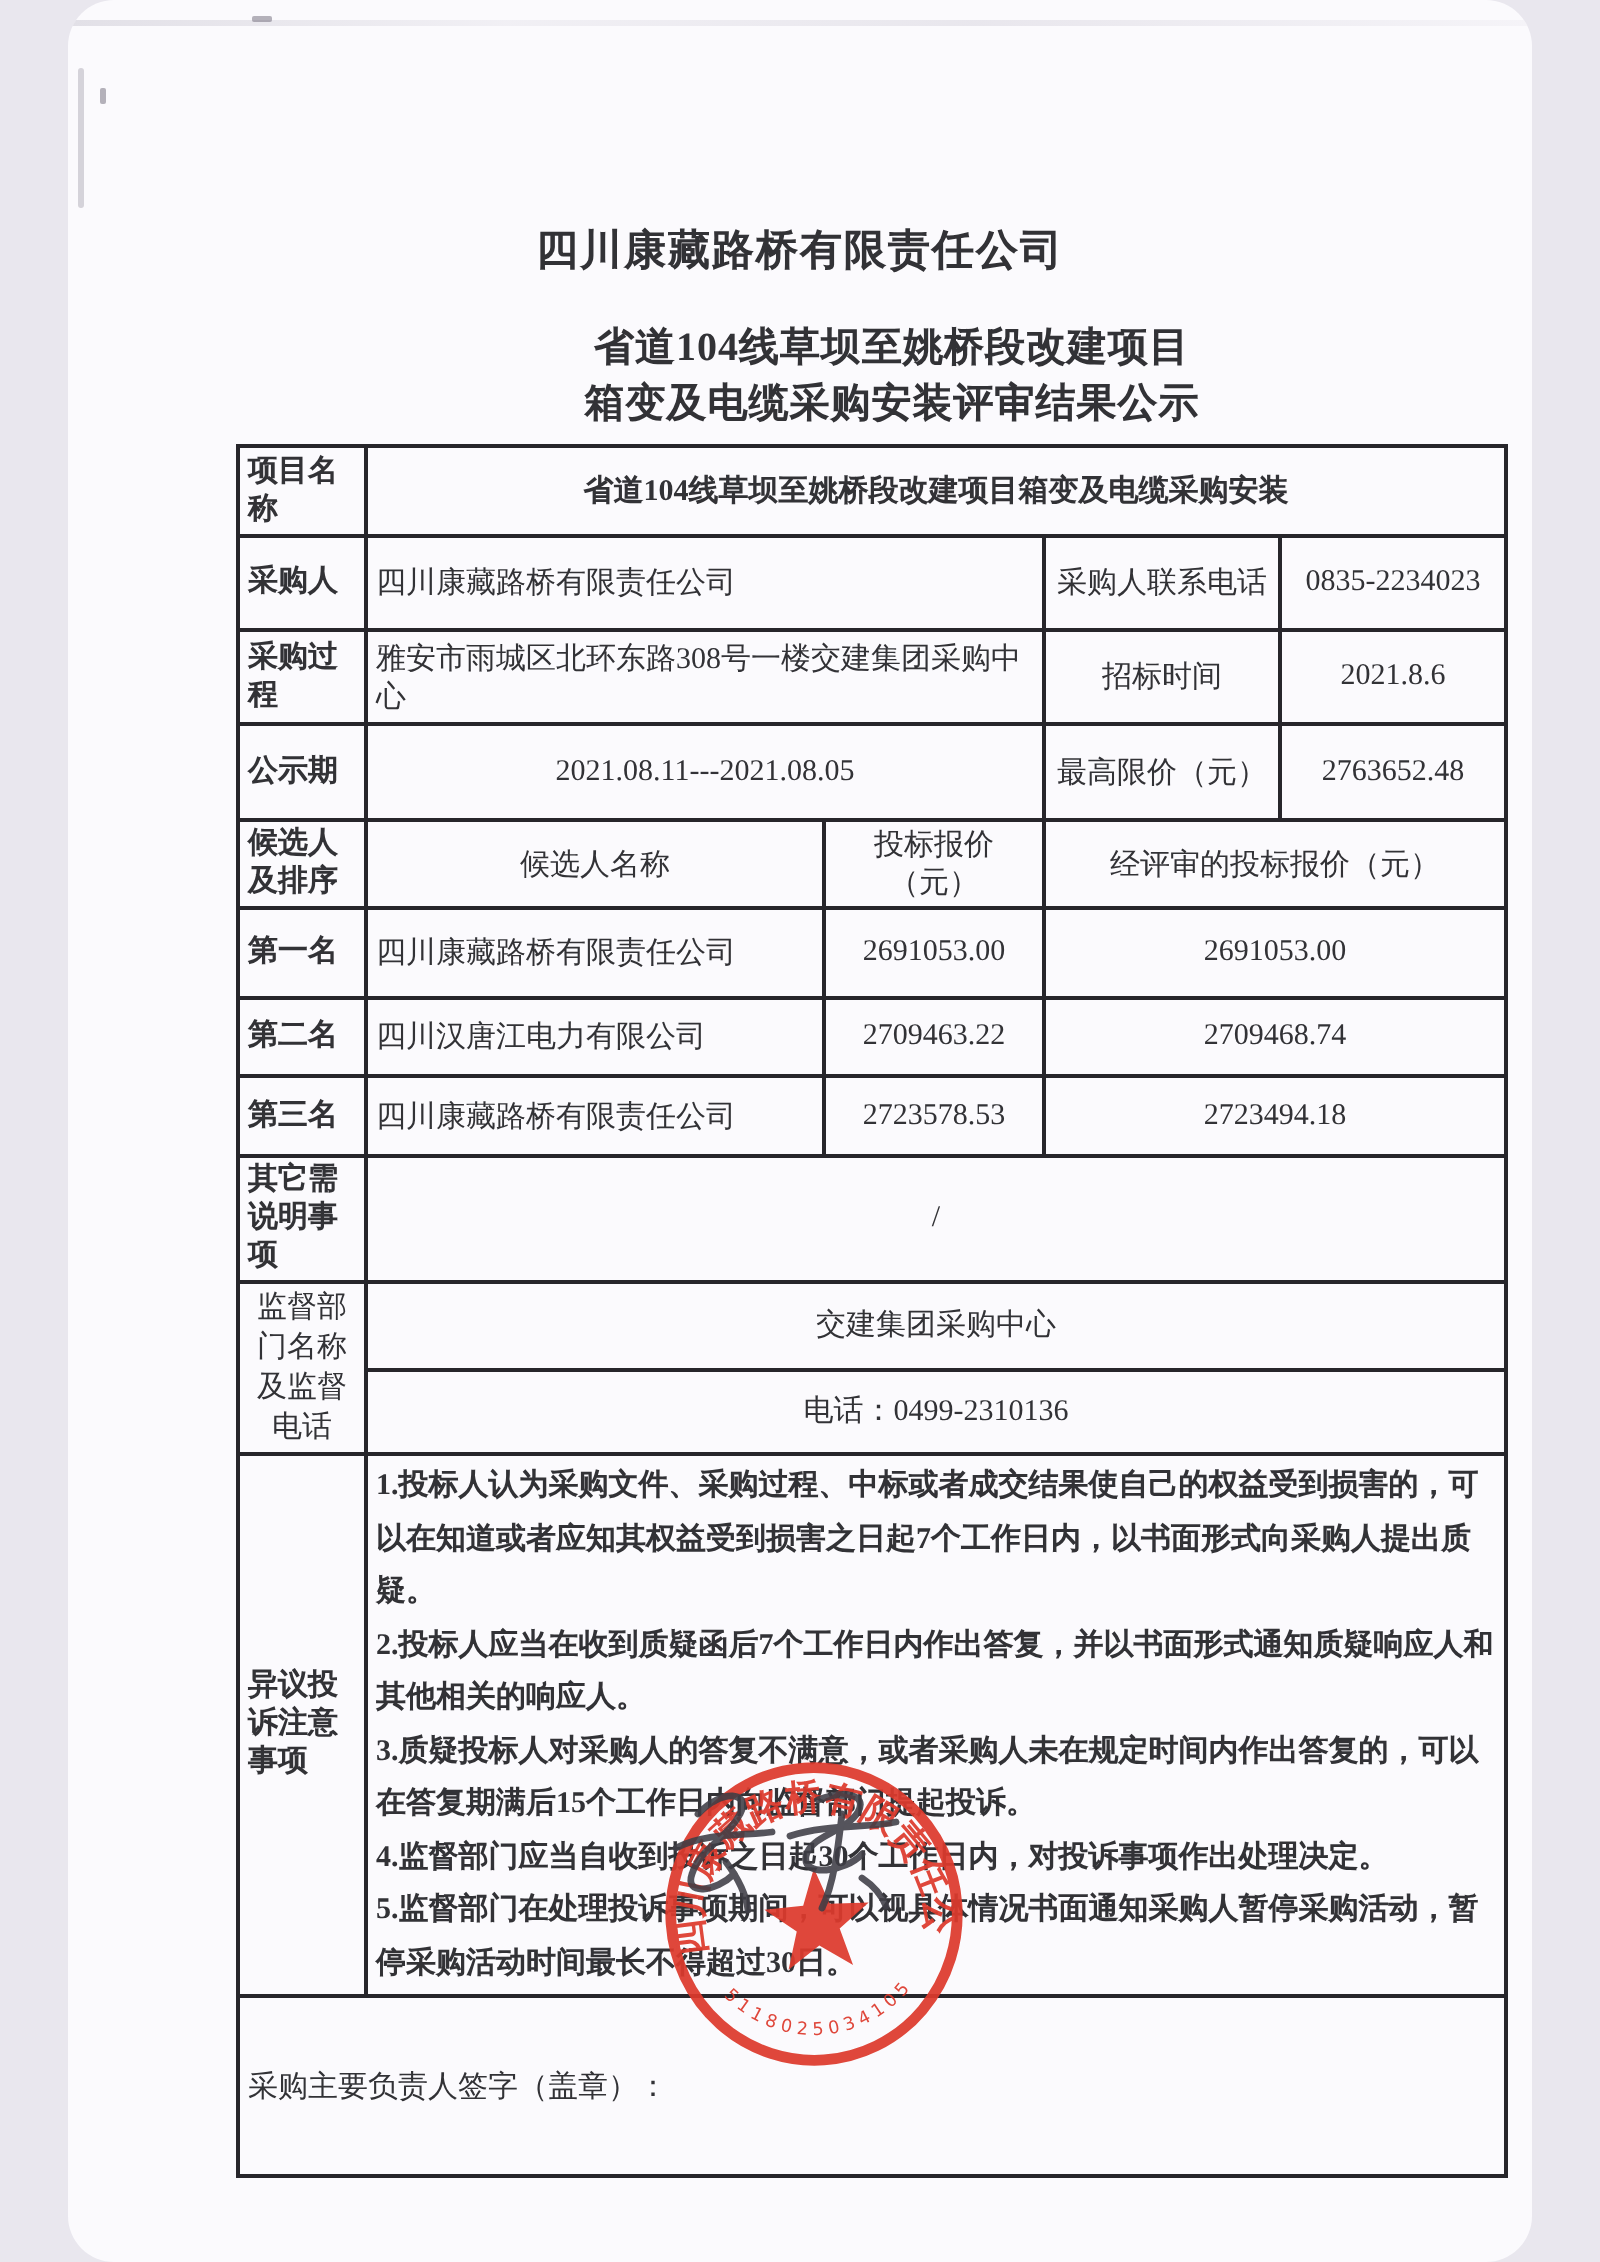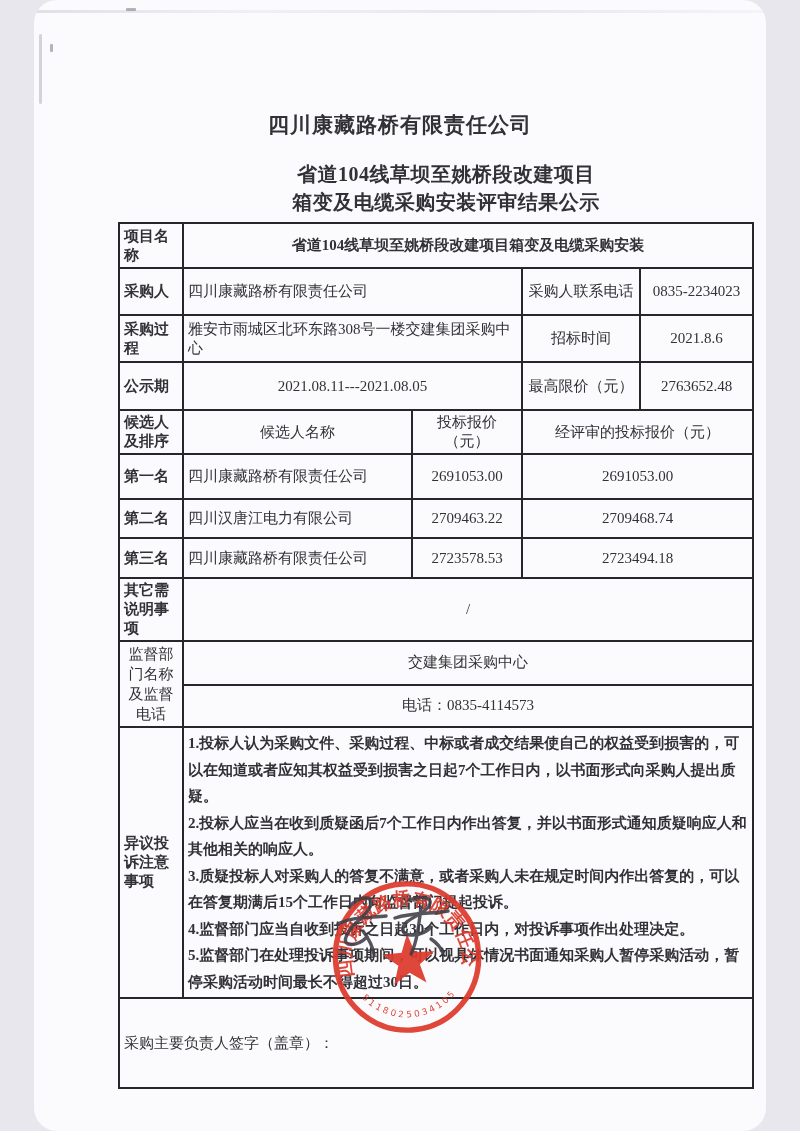--- a/index.html
+++ b/index.html
@@ -120,21 +120,21 @@
     </tr>
     <tr style="height:37px">
       <td class="lbl">其它需说明事项</td>
       <td class="c" colspan="4">/</td>
     </tr>
     <tr style="height:43px">
       <td class="sup-lbl" rowspan="2">监督部门名称及监督电话</td>
       <td class="c" colspan="4">交建集团采购中心</td>
     </tr>
     <tr style="height:42px">
-      <td class="c" colspan="4">电话：0835-4114573</td>
+      <td class="c" colspan="4">电话：0499-2310136</td>
     </tr>
     <tr style="height:185px">
       <td class="lbl">异议投诉注意事项</td>
       <td class="notes" colspan="4">
         <div>1.投标人认为采购文件、采购过程、中标或者成交结果使自己的权益受到损害的，可以在知道或者应知其权益受到损害之日起7个工作日内，以书面形式向采购人提出质疑。</div>
         <div>2.投标人应当在收到质疑函后7个工作日内作出答复，并以书面形式通知质疑响应人和其他相关的响应人。</div>
         <div>3.质疑投标人对采购人的答复不满意，或者采购人未在规定时间内作出答复的，可以在答复期满后15个工作日内向监督部门提起投诉。</div>
         <div>4.监督部门应当自收到投诉之日起30个工作日内，对投诉事项作出处理决定。</div>
         <div>5.监督部门在处理投诉事项期间，可以视具体情况书面通知采购人暂停采购活动，暂停采购活动时间最长不得超过30日。</div>
       </td>

